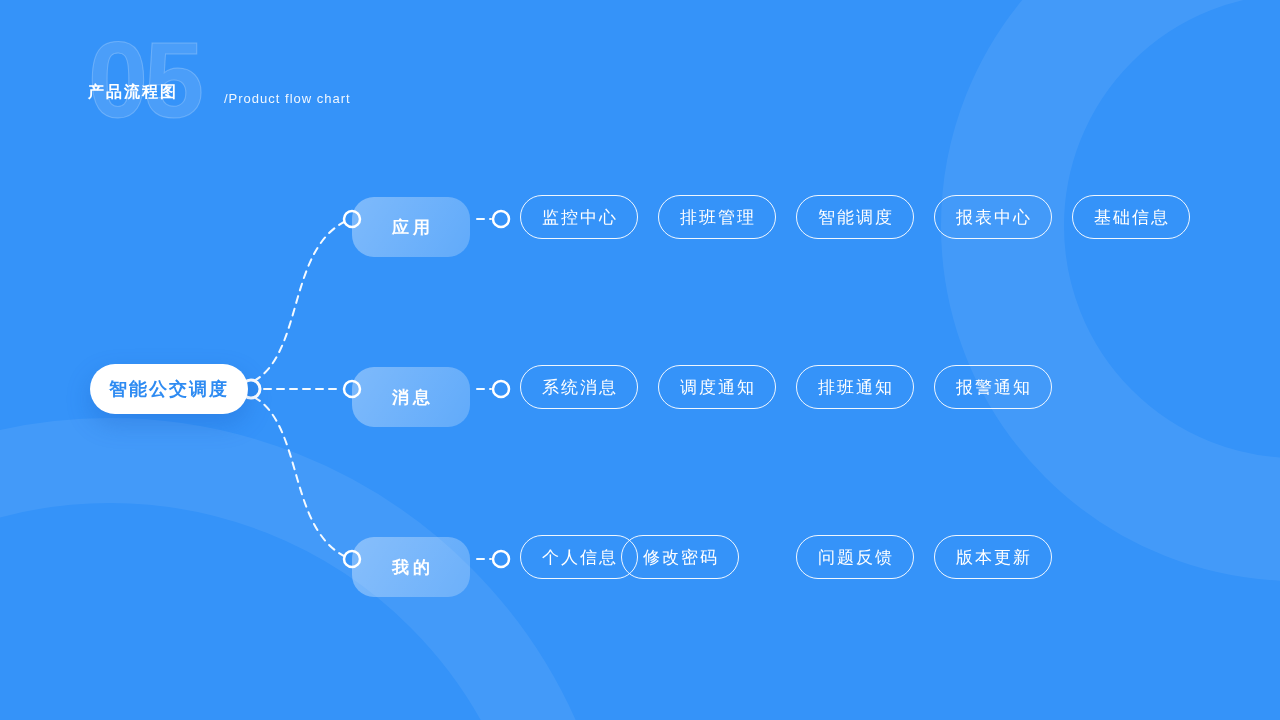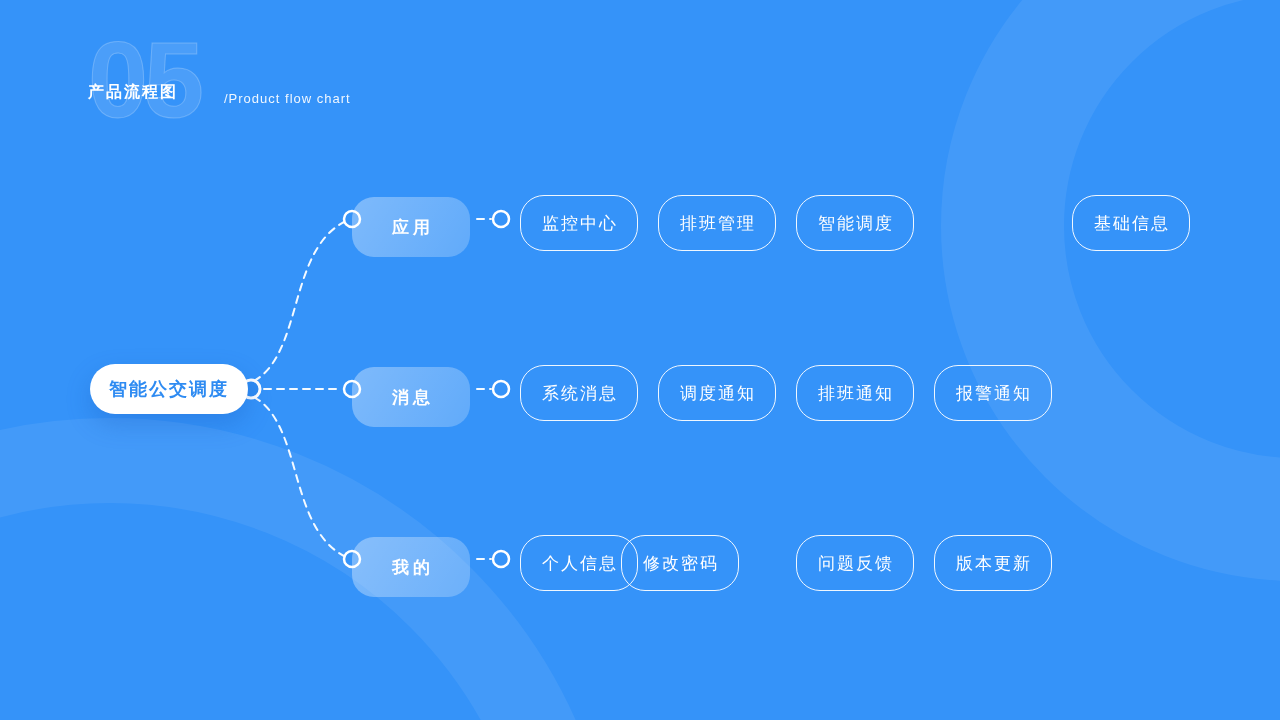--- a/index.html
+++ b/index.html
@@ -117,21 +117,21 @@
     width: 118px; height: 60px;
     background: linear-gradient(120deg, rgba(255,255,255,0.36), rgba(255,255,255,0.22));
     border-radius: 22px;
     color: #ffffff;
     font-size: 17px;
     font-weight: 700;
     letter-spacing: 4px;
     text-indent: 4px;
   }
   .leaf-pill {
-    width: 118px; height: 56px;
+    width: 118px; height: 44px;
     border: 1.5px solid rgba(255,255,255,0.92);
     border-radius: 24px;
     color: #ffffff;
     font-size: 17px;
     font-weight: 400;
     letter-spacing: 2px;
     text-indent: 2px;
     background: transparent;
   }
 </style>
@@ -166,20 +166,21 @@
   <circle class="dot" cx="501" cy="559" r="8"></circle>
 </svg>
 
 <div id="tree">
   <div class="pill root-pill">智能公交调度</div>
 
 <div class="pill branch-pill" style="left: 352px; top: 197px;">应用</div>
     <div class="pill leaf-pill" style="left: 520px; top: 195px;">监控中心</div>
     <div class="pill leaf-pill" style="left: 658px; top: 195px;">排班管理</div>
     <div class="pill leaf-pill" style="left: 796px; top: 195px;">智能调度</div>
+    <div class="pill leaf-pill" style="left: 934px; top: 195px;">报表中心</div>
     <div class="pill leaf-pill" style="left: 1072px; top: 195px;">基础信息</div>
     <div class="pill branch-pill" style="left: 352px; top: 367px;">消息</div>
     <div class="pill leaf-pill" style="left: 520px; top: 365px; text-align: center;">系统消息</div>
     <div class="pill leaf-pill" style="left: 658px; top: 365px;">调度通知</div>
     <div class="pill leaf-pill" style="left: 796px; top: 365px;">排班通知</div>
     <div class="pill leaf-pill" style="left: 934px; top: 365px;">报警通知</div>
     <div class="pill branch-pill" style="left: 352px; top: 537px;">我的</div>
     <div class="pill leaf-pill" style="left: 520px; top: 535px;">个人信息</div>
     <div class="pill leaf-pill" style="left: 621px; top: 535px;">修改密码</div>
     <div class="pill leaf-pill" style="left: 796px; top: 535px;">问题反馈</div>

